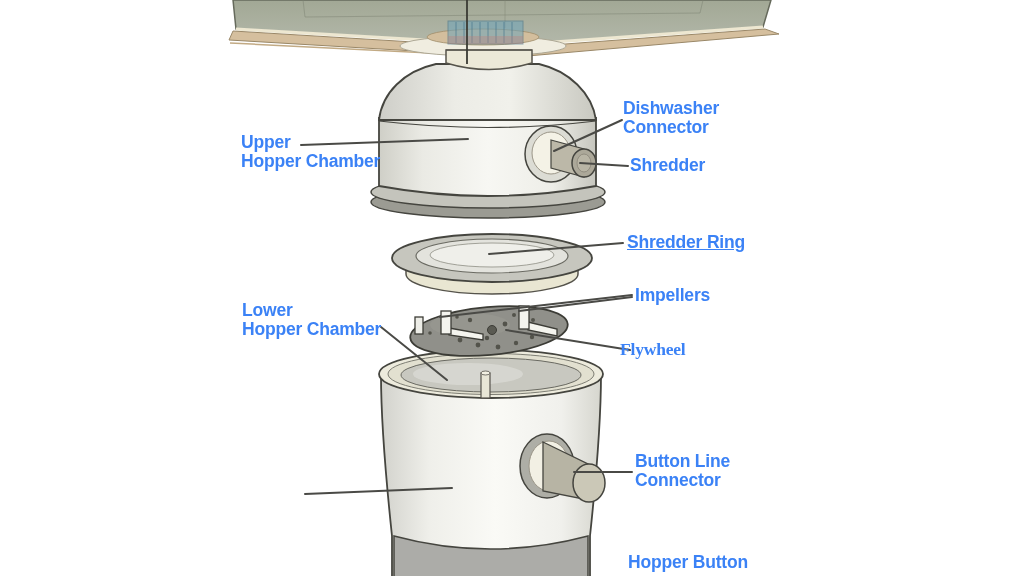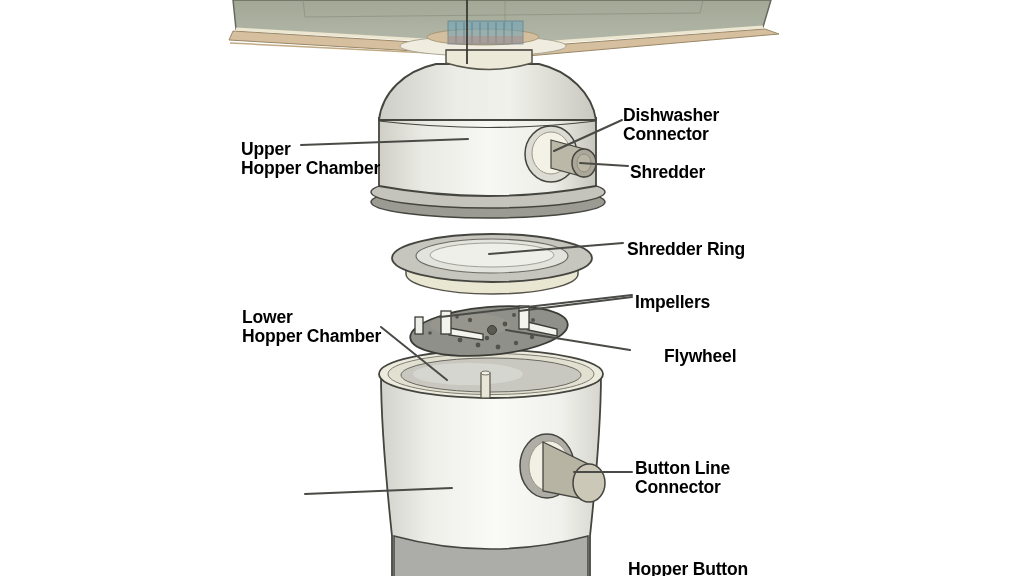--- a/index.html
+++ b/index.html
@@ -11,24 +11,23 @@
     overflow:hidden;
   }
   .stage { position:absolute; left:0; top:0; width:1024px; height:576px; }
   svg.diagram { position:absolute; left:0; top:0; filter:blur(0.3px); }
   .label {
     position:absolute;
     font-weight:bold;
     font-size:17.5px;
     line-height:19px;
     letter-spacing:-0.2px;
-    color:#000000;
+    color:#3b82f6;
     white-space:pre-line;
     filter:blur(0.25px);
-    margin-top:7px;
   }
 </style>
 </head>
 <body>
 
 <div class="stage">
 
 <svg class="diagram" width="1024" height="576" viewBox="0 0 1024 576">
   <defs>
     <linearGradient id="gradSink" x1="0" y1="0" x2="0" y2="1">
@@ -175,22 +174,22 @@
     <line x1="305" y1="494" x2="452" y2="488"></line>
     <line x1="632" y1="472" x2="574" y2="472"></line>
   </g>
 </svg>
 
 <div class="label" style="left:241px; top:133px;">Upper
 Hopper Chamber</div>
 <div class="label" style="left:623px; top:99px;">Dishwasher
 Connector</div>
 <div class="label" style="left:630px; top:156px;">Shredder</div>
-<div class="label" style="left:627px; top:233px;">Shredder Ring</div>
+<div class="label" style="left:627px; top:233px;text-decoration:underline;">Shredder Ring</div>
 <div class="label" style="left:635px; top:286px;">Impellers</div>
-<div class="label" style="left:664px; top:340px;">Flywheel</div>
+<div class="label" style="left:620px; top:340px;font-family:Liberation Serif, serif;">Flywheel</div>
 <div class="label" style="left:242px; top:301px;">Lower
 Hopper Chamber</div>
 <div class="label" style="left:635px; top:452px;">Button Line
 Connector</div>
 <div class="label" style="left:628px; top:553px;">Hopper Button</div>
 
 </div>
 
 </body></html>

